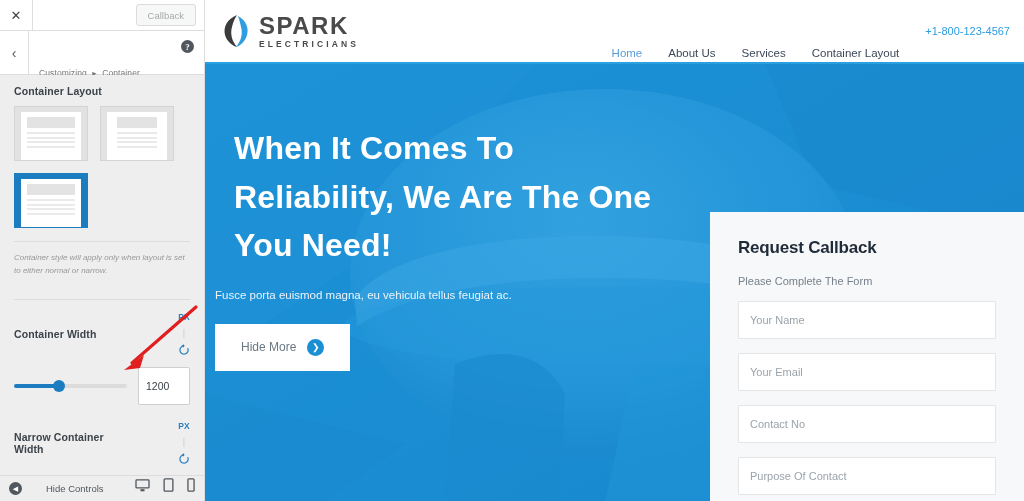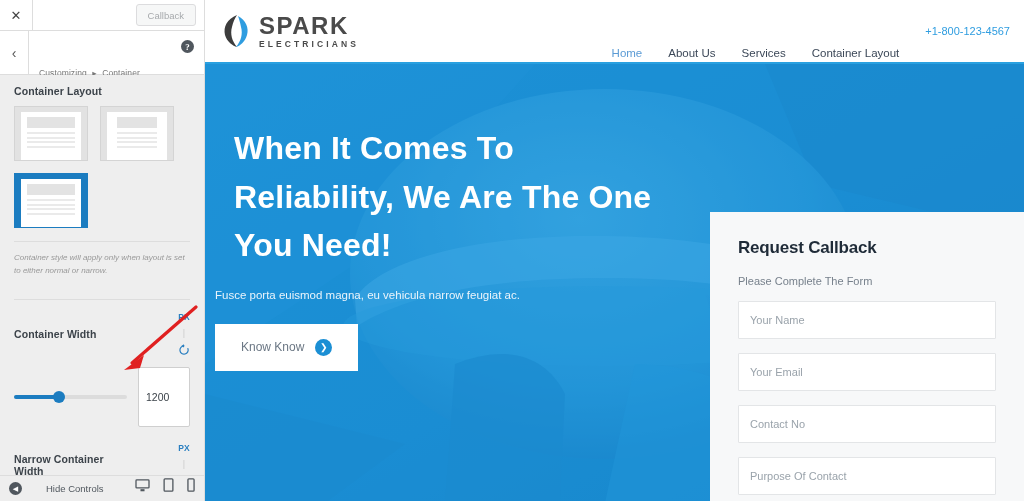--- a/index.html
+++ b/index.html
@@ -96,21 +96,21 @@
   .unit-sep { color: #ccc; font-size: 9px; }
   .reset-ico { width: 12px; height: 12px; color: #2a7fc0; cursor: pointer; display: block; }
   .slider-wrap { display: flex; align-items: center; gap: 11px; margin-top: 11px; }
   .track { flex: 1; height: 4px; background: #dcdcdc; border-radius: 2px; position: relative; }
   .track .fill { position: absolute; left: 0; top: 0; bottom: 0; width: 40%; background: #1b7cc0; border-radius: 2px; }
   .track .knob {
     position: absolute; left: 40%; top: 50%; transform: translate(-50%, -50%);
     width: 12px; height: 12px; border-radius: 50%; background: #1b7cc0; cursor: pointer;
   }
   .num-box {
-    width: 52px; padding: 23px 7px; font-size: 10.5px; color: #3c434a;
+    width: 52px; padding: 12px 7px; font-size: 10.5px; color: #3c434a;
     border: 1px solid #cfcfcf; background: #fff; border-radius: 2px;
     font-family: "Liberation Sans", sans-serif;
   }
 
   
   .cz-footer {
     height: 26px; flex: 0 0 26px; background: #eee; border-top: 1px solid #ddd;
     display: flex; align-items: center; padding: 0 9px; gap: 24px;
   }
   .hide-ico {
@@ -362,23 +362,23 @@
         <path d="M250 300 C300 280 340 290 360 330 L355 439 L240 439 Z" fill="#1c87cc" opacity=".7"></path>
         <path d="M430 300 C520 300 600 350 640 439 L400 439 Z" fill="#259bdd" opacity=".5"></path>
         <path d="M500 230 C560 250 590 300 585 360 L520 350 C520 300 510 260 500 230 Z" fill="url(#faceg)" opacity=".6"></path>
         <circle cx="620" cy="330" r="70" fill="#30a4e2" opacity=".3"></circle>
         <path d="M0 330 L200 380 L120 439 L0 439 Z" fill="#1a84c8" opacity=".45"></path>
         <rect width="819" height="439" fill="#1b8fd4" opacity=".42"></rect>
       </svg>
 
       <div class="hero-content">
         <div class="hero-title">When It Comes To Reliability, We Are The One You Need!</div>
-        <div class="hero-sub">Fusce porta euismod magna, eu vehicula narrow feugiat ac.</div>
+        <div class="hero-sub">Fusce porta euismod magna, eu vehicula tellus feugiat ac.</div>
         <div class="know-btn">
-          <span>Know Know</span>
+          <span>Hide More</span>
           <div class="arrow-circle">❯</div>
         </div>
       </div>
 
       <div class="callback-card">
         <div class="cb-title">Request Callback</div>
         <div class="cb-sub">Please Complete The Form</div>
         <input class="cb-field" placeholder="Your Name" style="">
         <input class="cb-field" placeholder="Your Email" style="">
         <input class="cb-field" placeholder="Contact No" style="">

